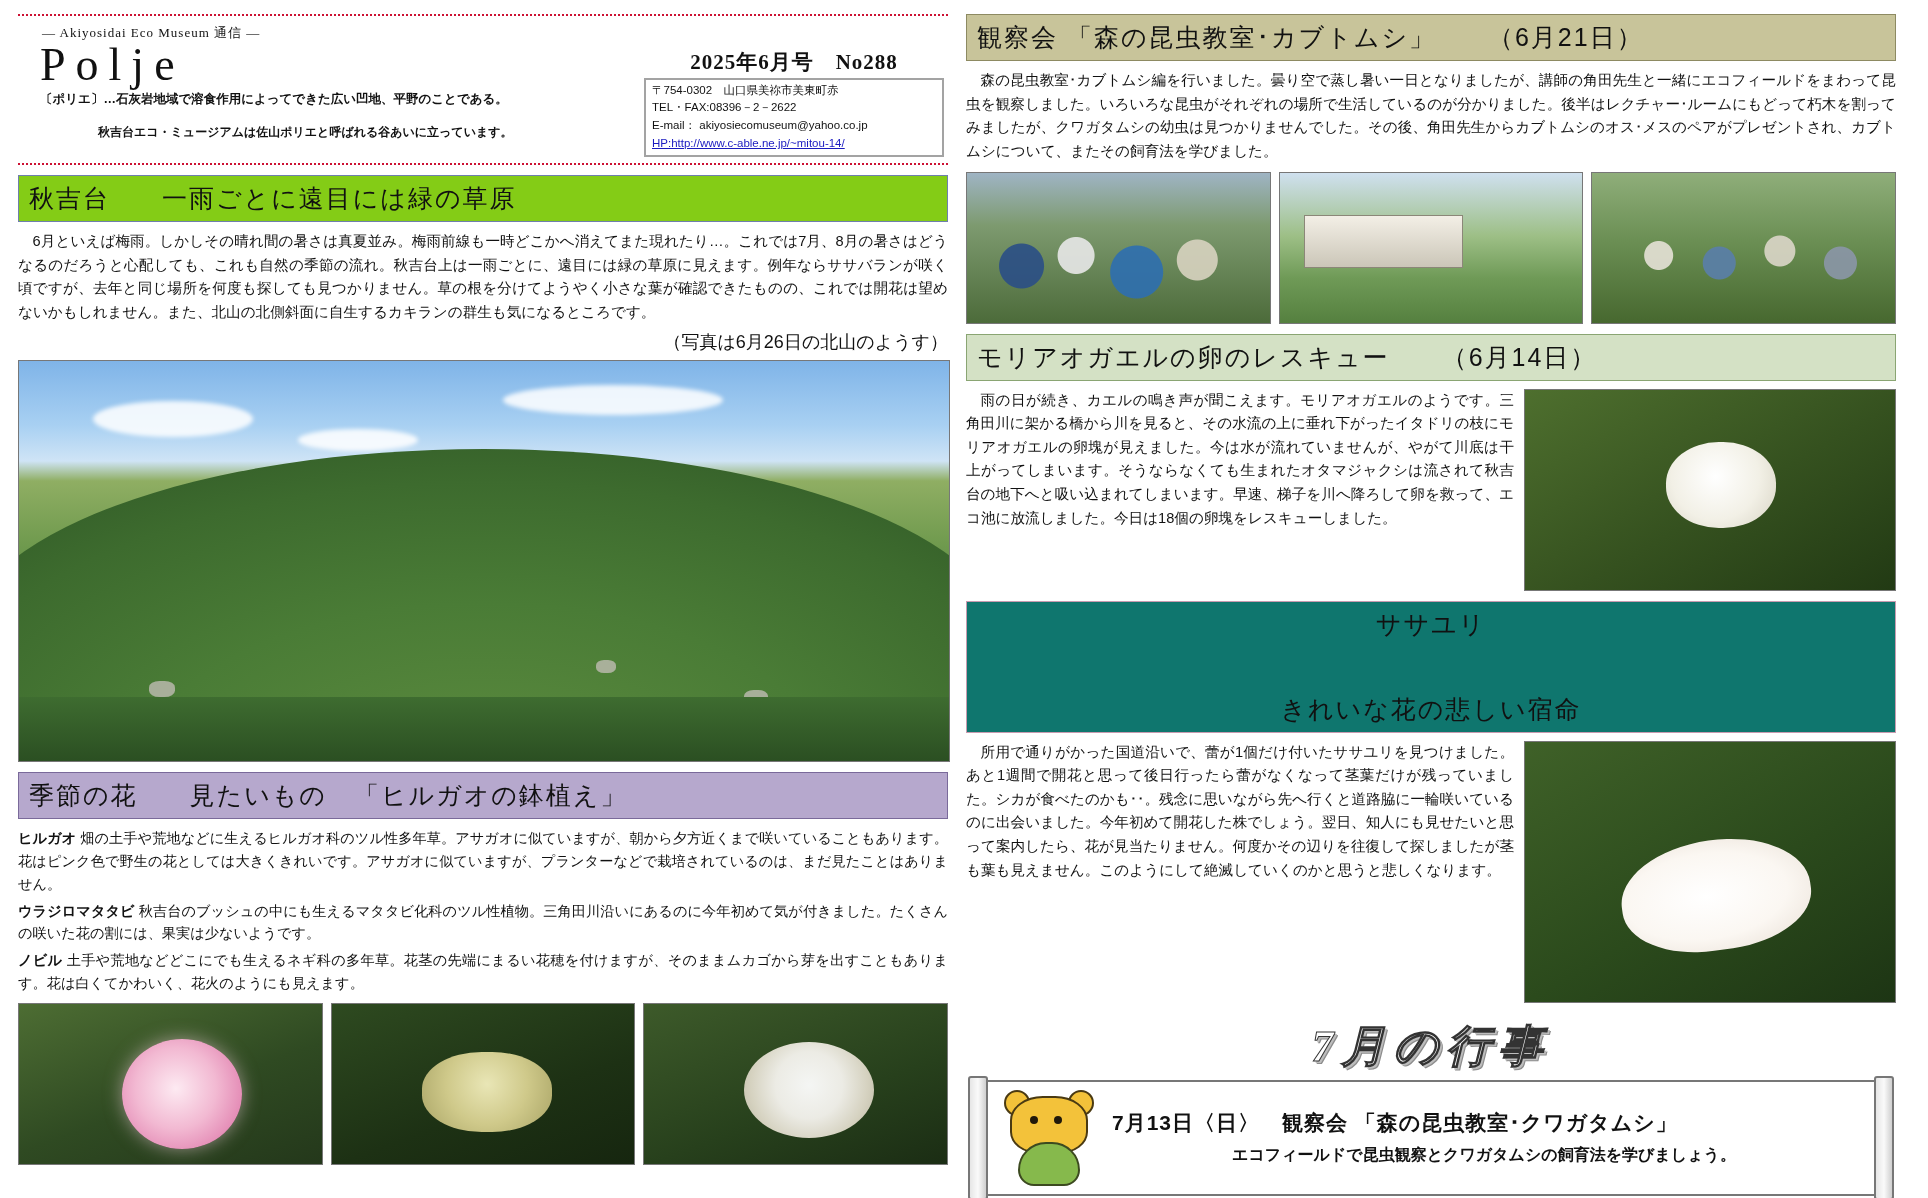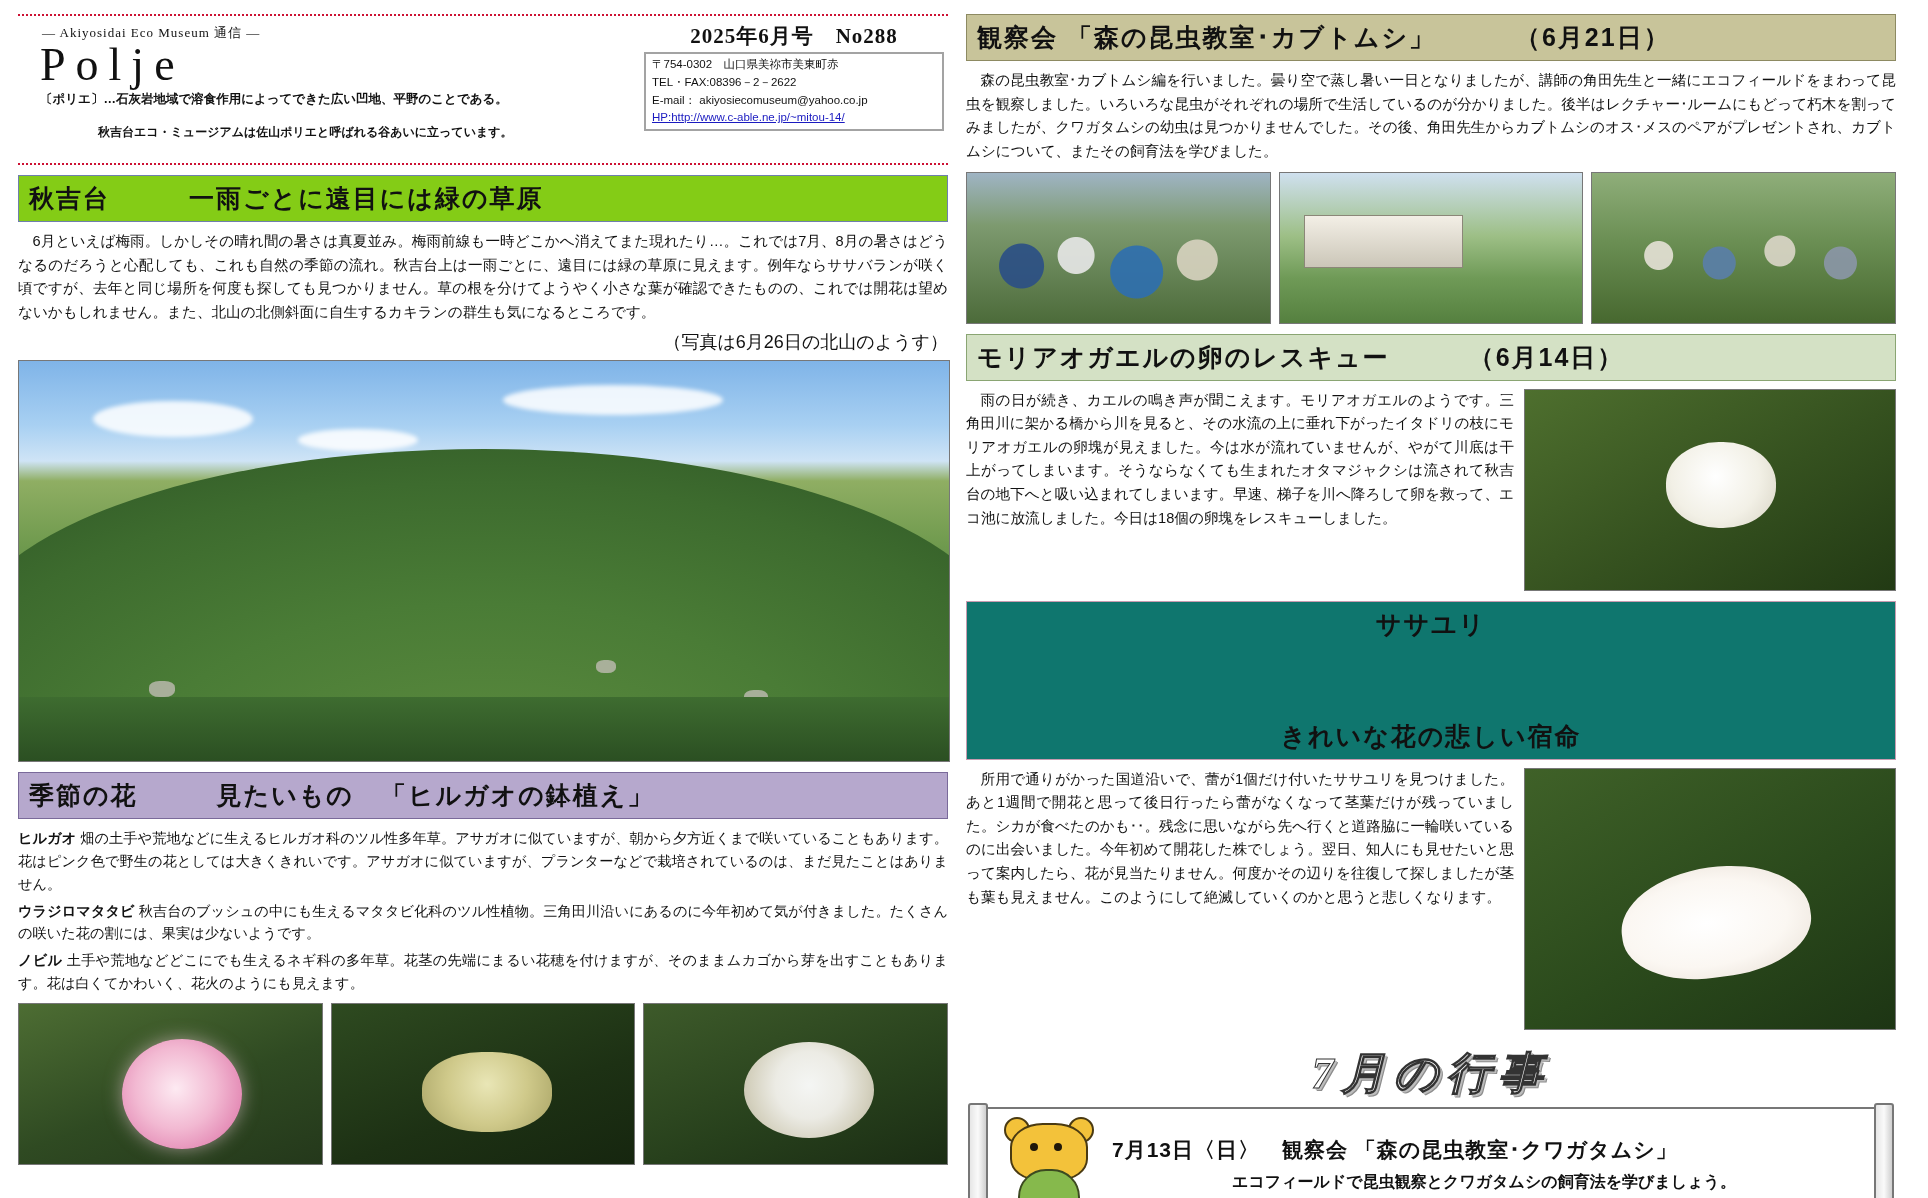--- a/index.html
+++ b/index.html
@@ -19,21 +19,21 @@
   .cols{display:flex;gap:18px;height:100%;}
   .col-left{width:930px;flex:0 0 930px;position:relative;}
   .col-right{width:930px;flex:0 0 930px;position:relative;}
 
   
   .masthead{
     border-top:2px dotted #cc1133;
     border-bottom:2px dotted #cc1133;
     padding:6px 4px 6px 4px;
     display:flex;
-    align-items:flex-start;
+    align-items:flex-end;
     position:relative;
     min-height:104px;
   }
   .mast-left{flex:1 1 auto;padding-left:18px;}
   .mast-eng{
     font-size:13px;letter-spacing:1px;color:#111;margin:2px 0 0 2px;
     font-family:"Liberation Serif", serif;
   }
   .mast-title{
     font-family:"Liberation Serif", serif;
@@ -50,26 +50,26 @@
     border:2px solid #a3a3a3;font-size:11.5px;line-height:1.55;padding:2px 6px;
   }
   .contact div{white-space:nowrap;}
   .contact .url{color:#1a1ac0;text-decoration:underline;}
 
   
   .band{
     margin:10px 0 8px 0;
     padding:6px 10px;
     border:1px solid #6d6d9c;
-    font-weight:bold;
+    font-weight:normal;
     font-size:25px;
     letter-spacing:2px;
     display:flex;
     align-items:center;
-    gap:79px;
+    gap:52px;
   }
   .band.blue{background:#84cc16;border-color:#6f7fad;}
   .band.purple{background:#b6a8cd;border-color:#7a6a9a;}
   .band.olive{background:#c8c49a;border-color:#8d8a62;}
   .band.green{background:#d4e1c5;border-color:#8aa573;}
   .band.pink{background:#0f766e;border-color:#c89bb0;flex-direction:column;}
   .band .sub{font-size:25px;}
   .band.olive, .band.green, .band.pink{font-size:25px;}
 
   

